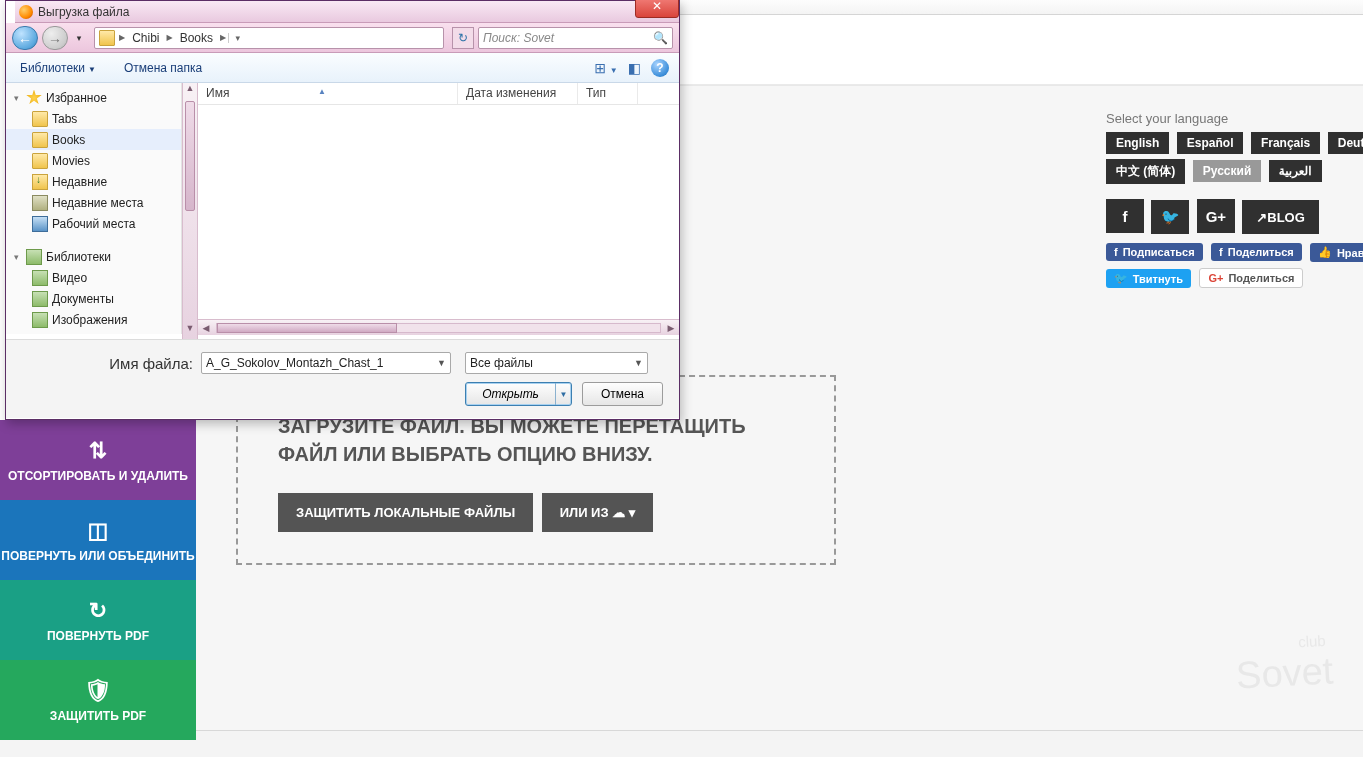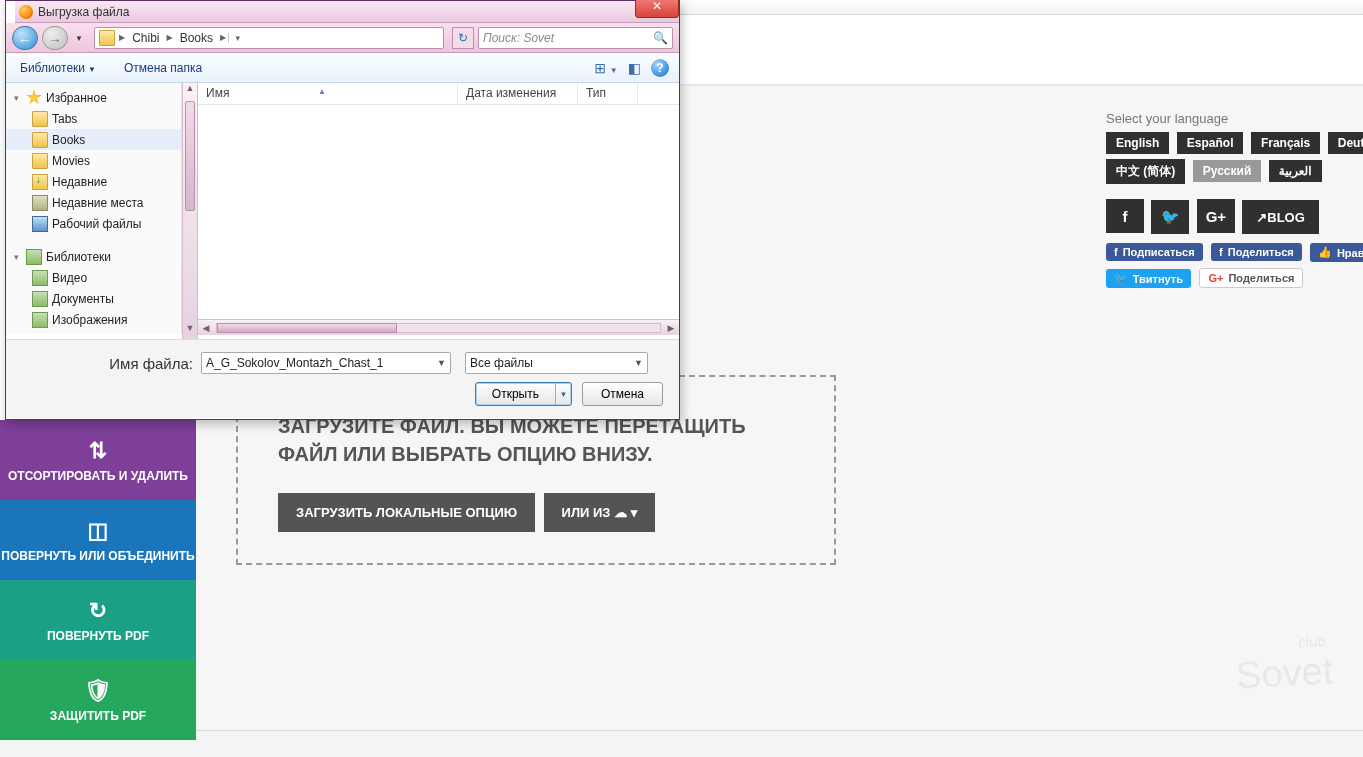--- a/index.html
+++ b/index.html
@@ -156,21 +156,21 @@
   .row{ display:flex; align-items:center; margin-bottom:8px;}
   .lbl{ width:195px; text-align:right; font-size:15px; color:#333; padding-right:8px;}
   .combo{ height:22px; background:#fff; border:1px solid #a9a9a9; border-radius:2px;
     font-size:12px; color:#222; display:flex; align-items:center; padding:0 4px;}
   .combo .ar{ margin-left:auto; font-size:9px; color:#555; padding-left:4px;}
   .btnrow{ display:flex; justify-content:flex-end; gap:10px; padding-right:2px;}
   .winbtn{ height:24px; padding:0 18px; font-size:12px; background:linear-gradient(#fefefe,#e6e6e6);
     border:1px solid #9c9c9c; border-radius:3px; cursor:pointer;}
   .winbtn.primary{ border:1px solid #3c7fb1; box-shadow:0 0 0 1px #a7d1f0 inset;
     display:flex; align-items:stretch; padding:0;}
-  .winbtn.primary .t{ padding:0 16px; display:flex; align-items:center;}
+  .winbtn.primary .t{ padding:0 16px; display:flex; align-items:center;font-style:italic;}
   .winbtn.primary .sp{ width:16px; border-left:1px solid #8ab1cf;
     display:flex; align-items:center; justify-content:center; font-size:8px; color:#2e6da3;}
 </style>
 </head>
 <body>
 
 <div class="browser-top"></div>
 <div class="browser-menu"></div>
 
 <div class="sidebar">
@@ -201,21 +201,21 @@
     <div class="desc">
       <span>те ненужные вам</span><br>
       <span>ак мы сгенерируем</span><br>
       <span>ть их. Сортировать</span><br>
       <span>още!</span>
     </div>
 
     <div class="dropzone">
       <div class="drop-label">ЗАГРУЗИТЕ ФАЙЛ. ВЫ МОЖЕТЕ ПЕРЕТАЩИТЬ ФАЙЛ ИЛИ ВЫБРАТЬ ОПЦИЮ ВНИЗУ.</div>
       <div class="btn-row">
-        <button class="btn-dark">ЗАГРУЗИТЬ ЛОКАЛЬНЫЕ ОПЦИЮ</button>
+        <button class="btn-dark">ЗАЩИТИТЬ ЛОКАЛЬНЫЕ ФАЙЛЫ</button>
         <button class="btn-dark">ИЛИ ИЗ ☁ ▾</button>
       </div>
     </div>
   </div>
 
   <div class="right-col">
     <div class="lang-label">Select your language</div>
     <div>
       <span class="lang-btn">English</span>
       <span class="lang-btn">Español</span>
@@ -329,21 +329,21 @@
         <div class="tnode sub">
           <span class="tic ic-dl"></span>
           <span>Недавние</span>
           </div>
         <div class="tnode sub">
           <span class="tic ic-recent"></span>
           <span>Недавние места</span>
           </div>
         <div class="tnode sub">
           <span class="tic ic-mon"></span>
-          <span>Рабочий файлы</span>
+          <span>Рабочий места</span>
           </div>
         <div style="height:12px"></div>
         <div class="tnode">
           <span class="exp">▾</span>
           <span class="tic ic-lib"></span>
           <span>Библиотеки</span>
           </div>
         <div class="tnode sub">
           <span class="tic ic-lib"></span>
           <span>Видео</span>

